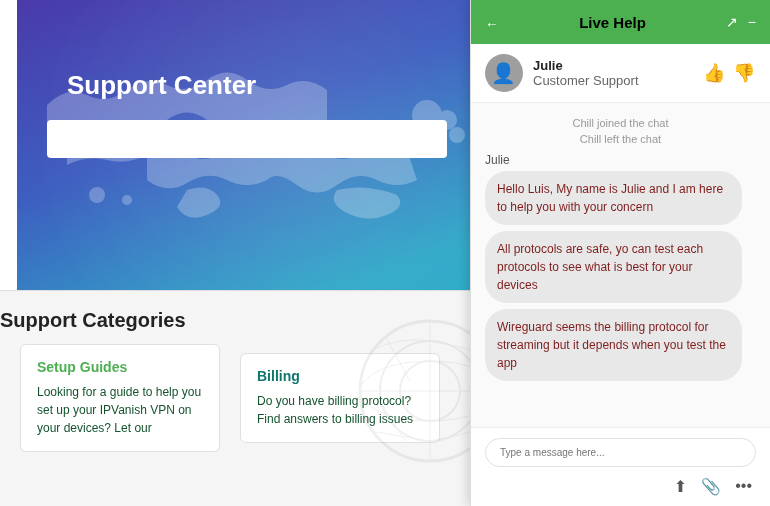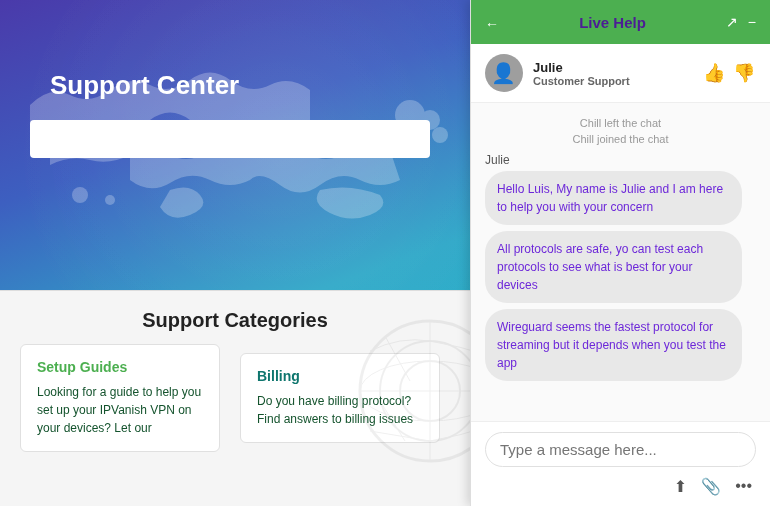--- a/index.html
+++ b/index.html
@@ -7,21 +7,21 @@
       width: 770px;
       height: 506px;
       overflow: hidden;
       font-family: Arial, sans-serif;
       position: relative;
     }
 
     
     .support-bg {
       position: absolute;
-      top: 0; left: 0;
+      top: 0; left: 17px;
       width: 470px;
       height: 506px;
       background: linear-gradient(160deg, #4a3aaa 0%, #3d5fc0 30%, #2fa8c8 60%, #1fb8c8 100%);
       overflow: hidden;
     }
 
     .support-bg::before {
       content: '';
       position: absolute;
       top: 0; left: 0; right: 0; bottom: 0;
@@ -79,21 +79,20 @@
       height: 216px;
       background: #f5f5f5;
       border-top: 1px solid #ddd;
       overflow: hidden;
     }
 
     .support-categories-title {
       font-size: 20px;
       font-weight: bold;
       color: #222;
-      text-align: center;
       padding: 18px 0 12px;
     }
 
     .categories-row {
       display: flex;
       padding: 0 20px;
       gap: 20px;
       align-items: center;
     }
 
@@ -150,21 +149,21 @@
       display: flex;
       align-items: center;
       justify-content: space-between;
       height: 44px;
       flex-shrink: 0;
     }
 
     .chat-header-title {
       font-size: 15px;
       font-weight: bold;
-      color: #4c1d95;
+      color: #000000;
       flex: 1;
       text-align: center;
     }
 
     .chat-header-icons {
       display: flex;
       gap: 10px;
       align-items: center;
     }
 
@@ -204,23 +203,22 @@
       flex: 1;
     }
 
     .agent-name {
       font-size: 13px;
       font-weight: bold;
       color: #222;
     }
 
     .agent-role {
-      font-size: 11px;
+      font-size: 13px;
       color: #666;
-      font-weight: bold;
     }
 
     .rating-icons {
       display: flex;
       gap: 8px;
     }
 
     .rating-icon {
       font-size: 18px;
       color: #aaa;
@@ -245,38 +243,38 @@
       font-size: 12px;
       color: #555;
       margin: 8px 0 4px;
     }
 
     .chat-bubble {
       background: #e8e8e8;
       border-radius: 22px;
       padding: 9px 12px;
       font-size: 12px;
-      color: #6d28d9;
+      color: #7f1d1d;
       line-height: 1.5;
       margin-bottom: 6px;
       max-width: 95%;
     }
 
     .chat-input-area {
       border-top: 1px solid #eee;
       padding: 10px 14px;
       flex-shrink: 0;
     }
 
     .chat-input {
       width: 100%;
       border: 1px solid #e0e0e0;
       border-radius: 20px;
       padding: 8px 14px;
-      font-size: 15px;
+      font-size: 10px;
       color: #999;
       outline: none;
       background: white;
     }
 
     .chat-actions {
       display: flex;
       justify-content: flex-end;
       gap: 14px;
       margin-top: 10px;
@@ -372,28 +370,28 @@
       <div class="agent-name">Julie</div>
       <div class="agent-role">Customer Support</div>
     </div>
     <div class="rating-icons">
       <span class="rating-icon">👍</span>
       <span class="rating-icon">👎</span>
     </div>
   </div>
 
   <div class="chat-messages">
+    <div class="system-msg">Chill joined the chat</div>
     <div class="system-msg">Chill left the chat</div>
-    <div class="system-msg">Chill joined the chat</div>
 
     <div class="sender-label">Julie</div>
 
     <div class="chat-bubble">Hello Luis, My name is Julie and I am here to help you with your concern</div>
     <div class="chat-bubble">All protocols are safe, yo can test each protocols to see what is best for your devices</div>
-    <div class="chat-bubble">Wireguard seems the fastest protocol for streaming but it depends when you test the app</div>
+    <div class="chat-bubble">Wireguard seems the billing protocol for streaming but it depends when you test the app</div>
   </div>
 
   <div class="chat-input-area">
     <input class="chat-input" type="text" placeholder="Type a message here..." style="">
     <div class="chat-actions">
       <span class="chat-action-icon">⬆</span>
       <span class="chat-action-icon">📎</span>
       <span class="chat-action-icon">•••</span>
     </div>
   </div>

